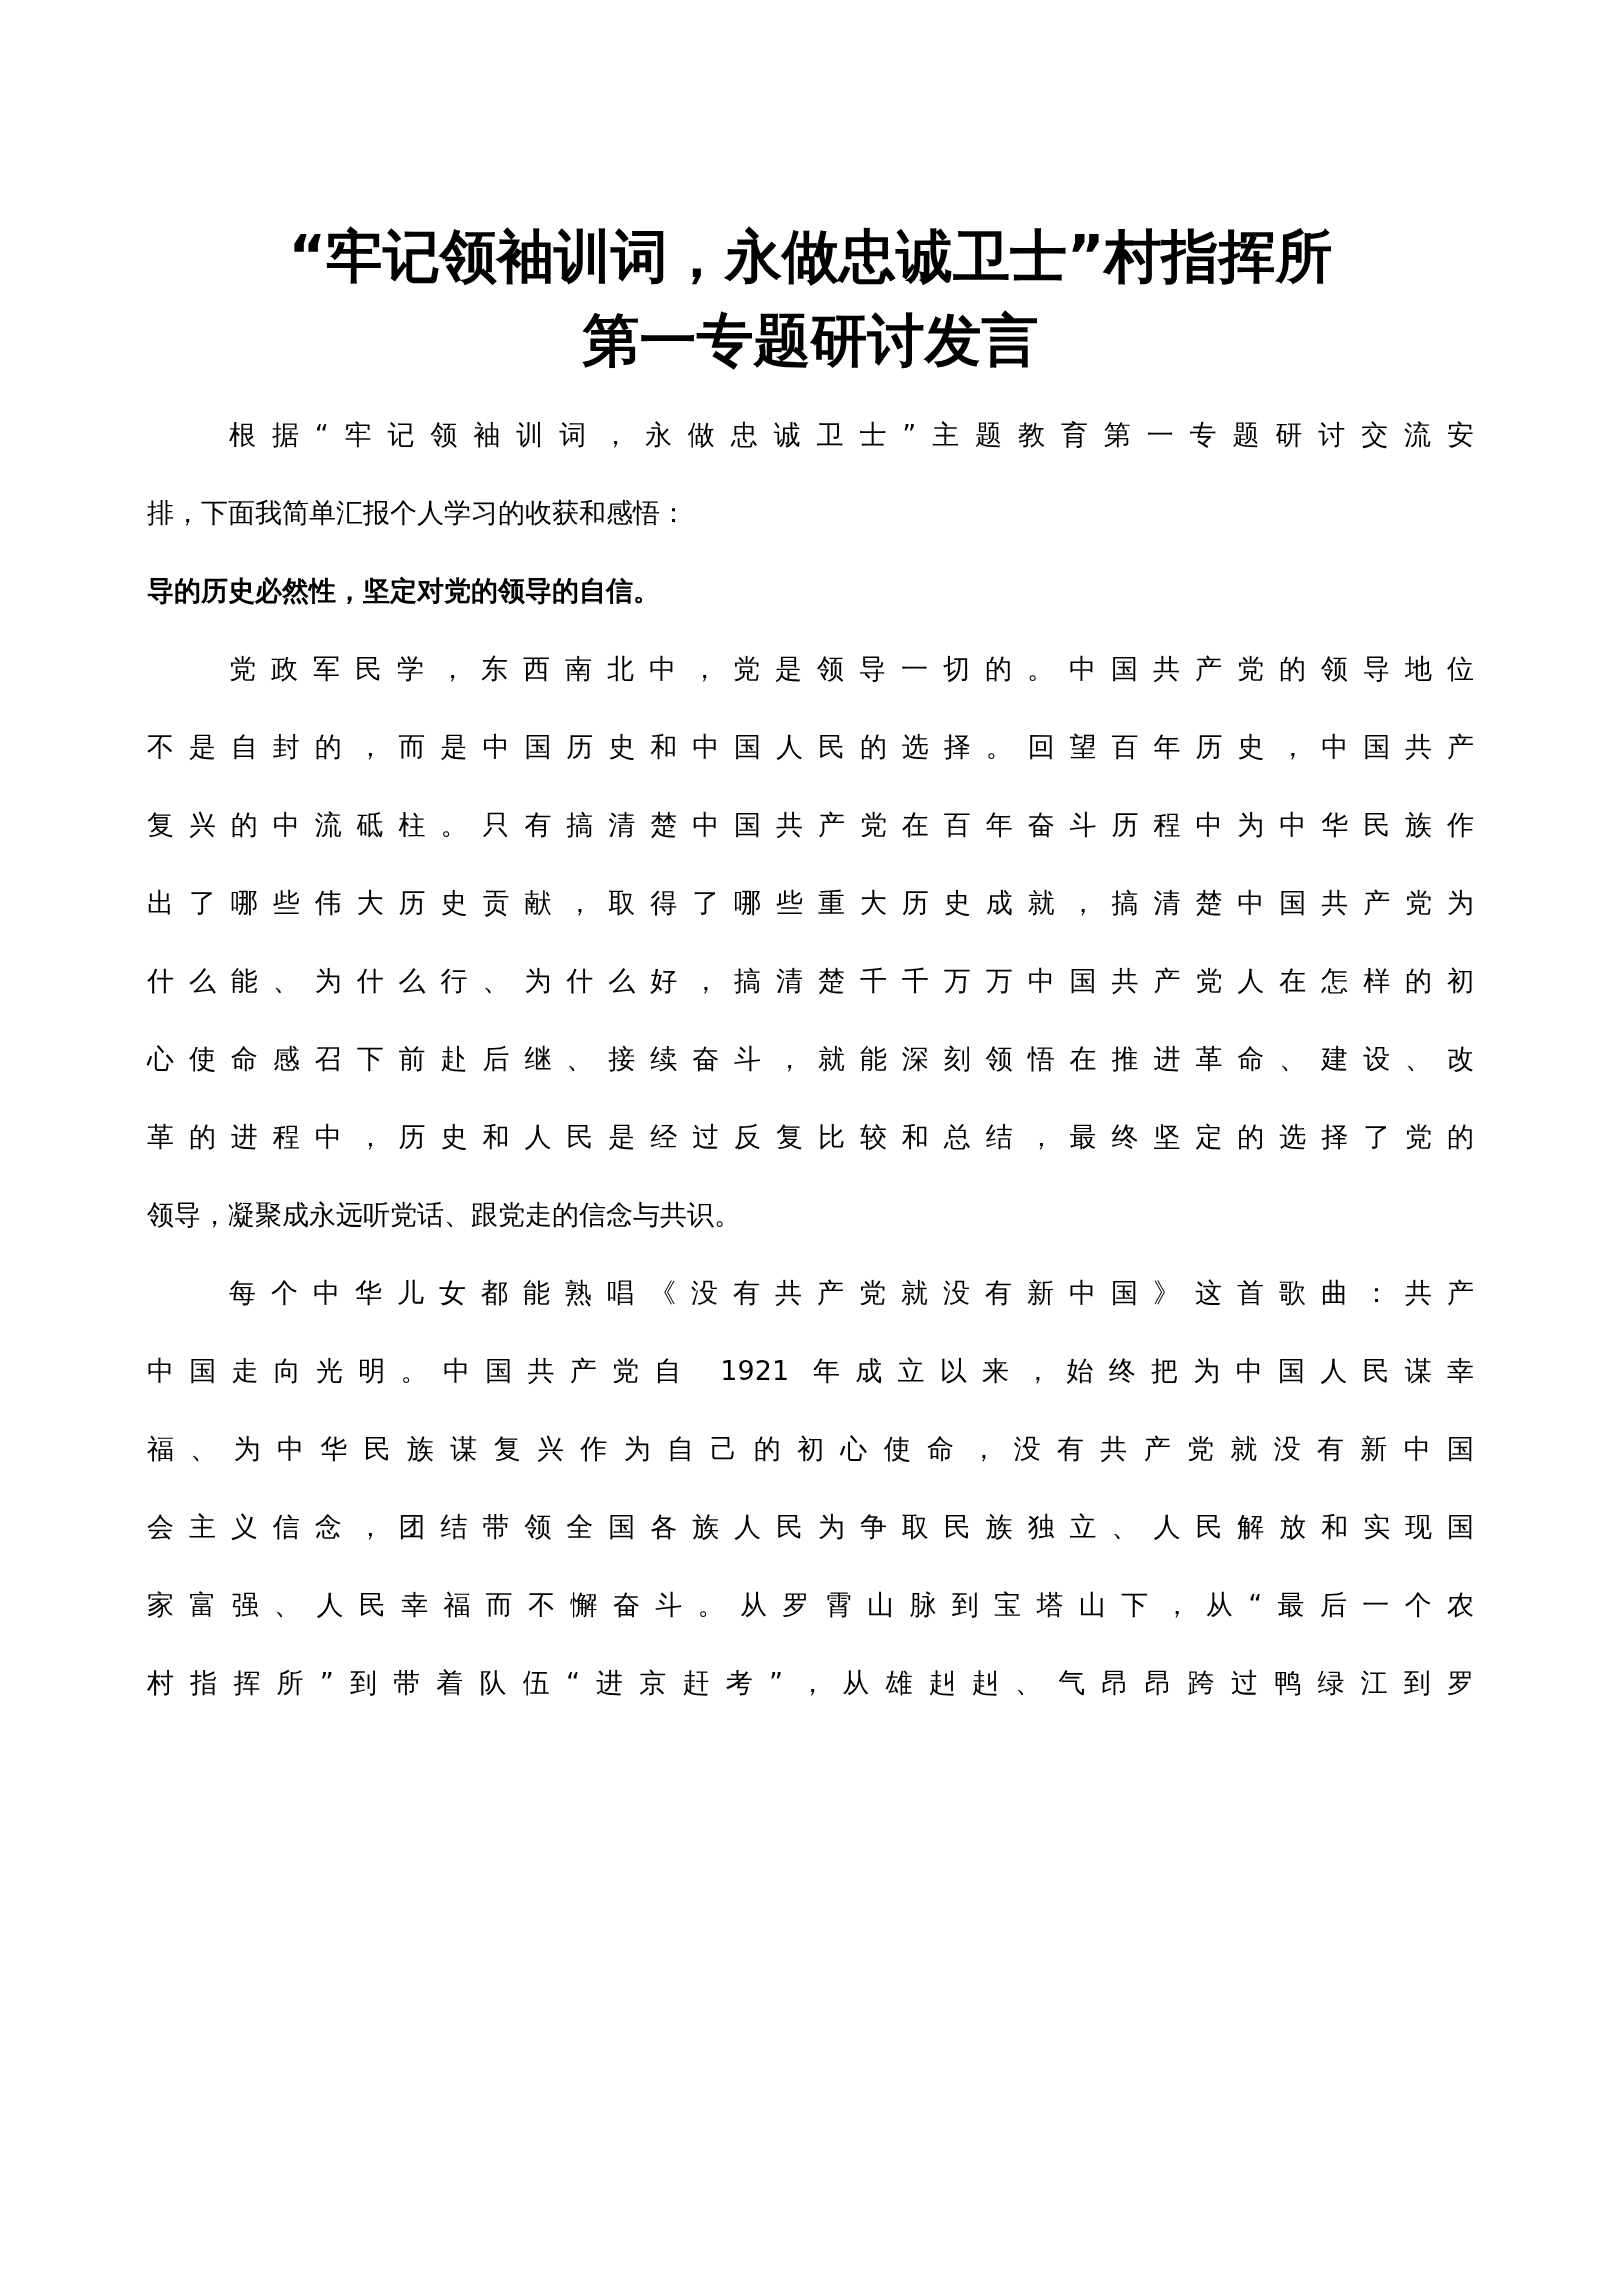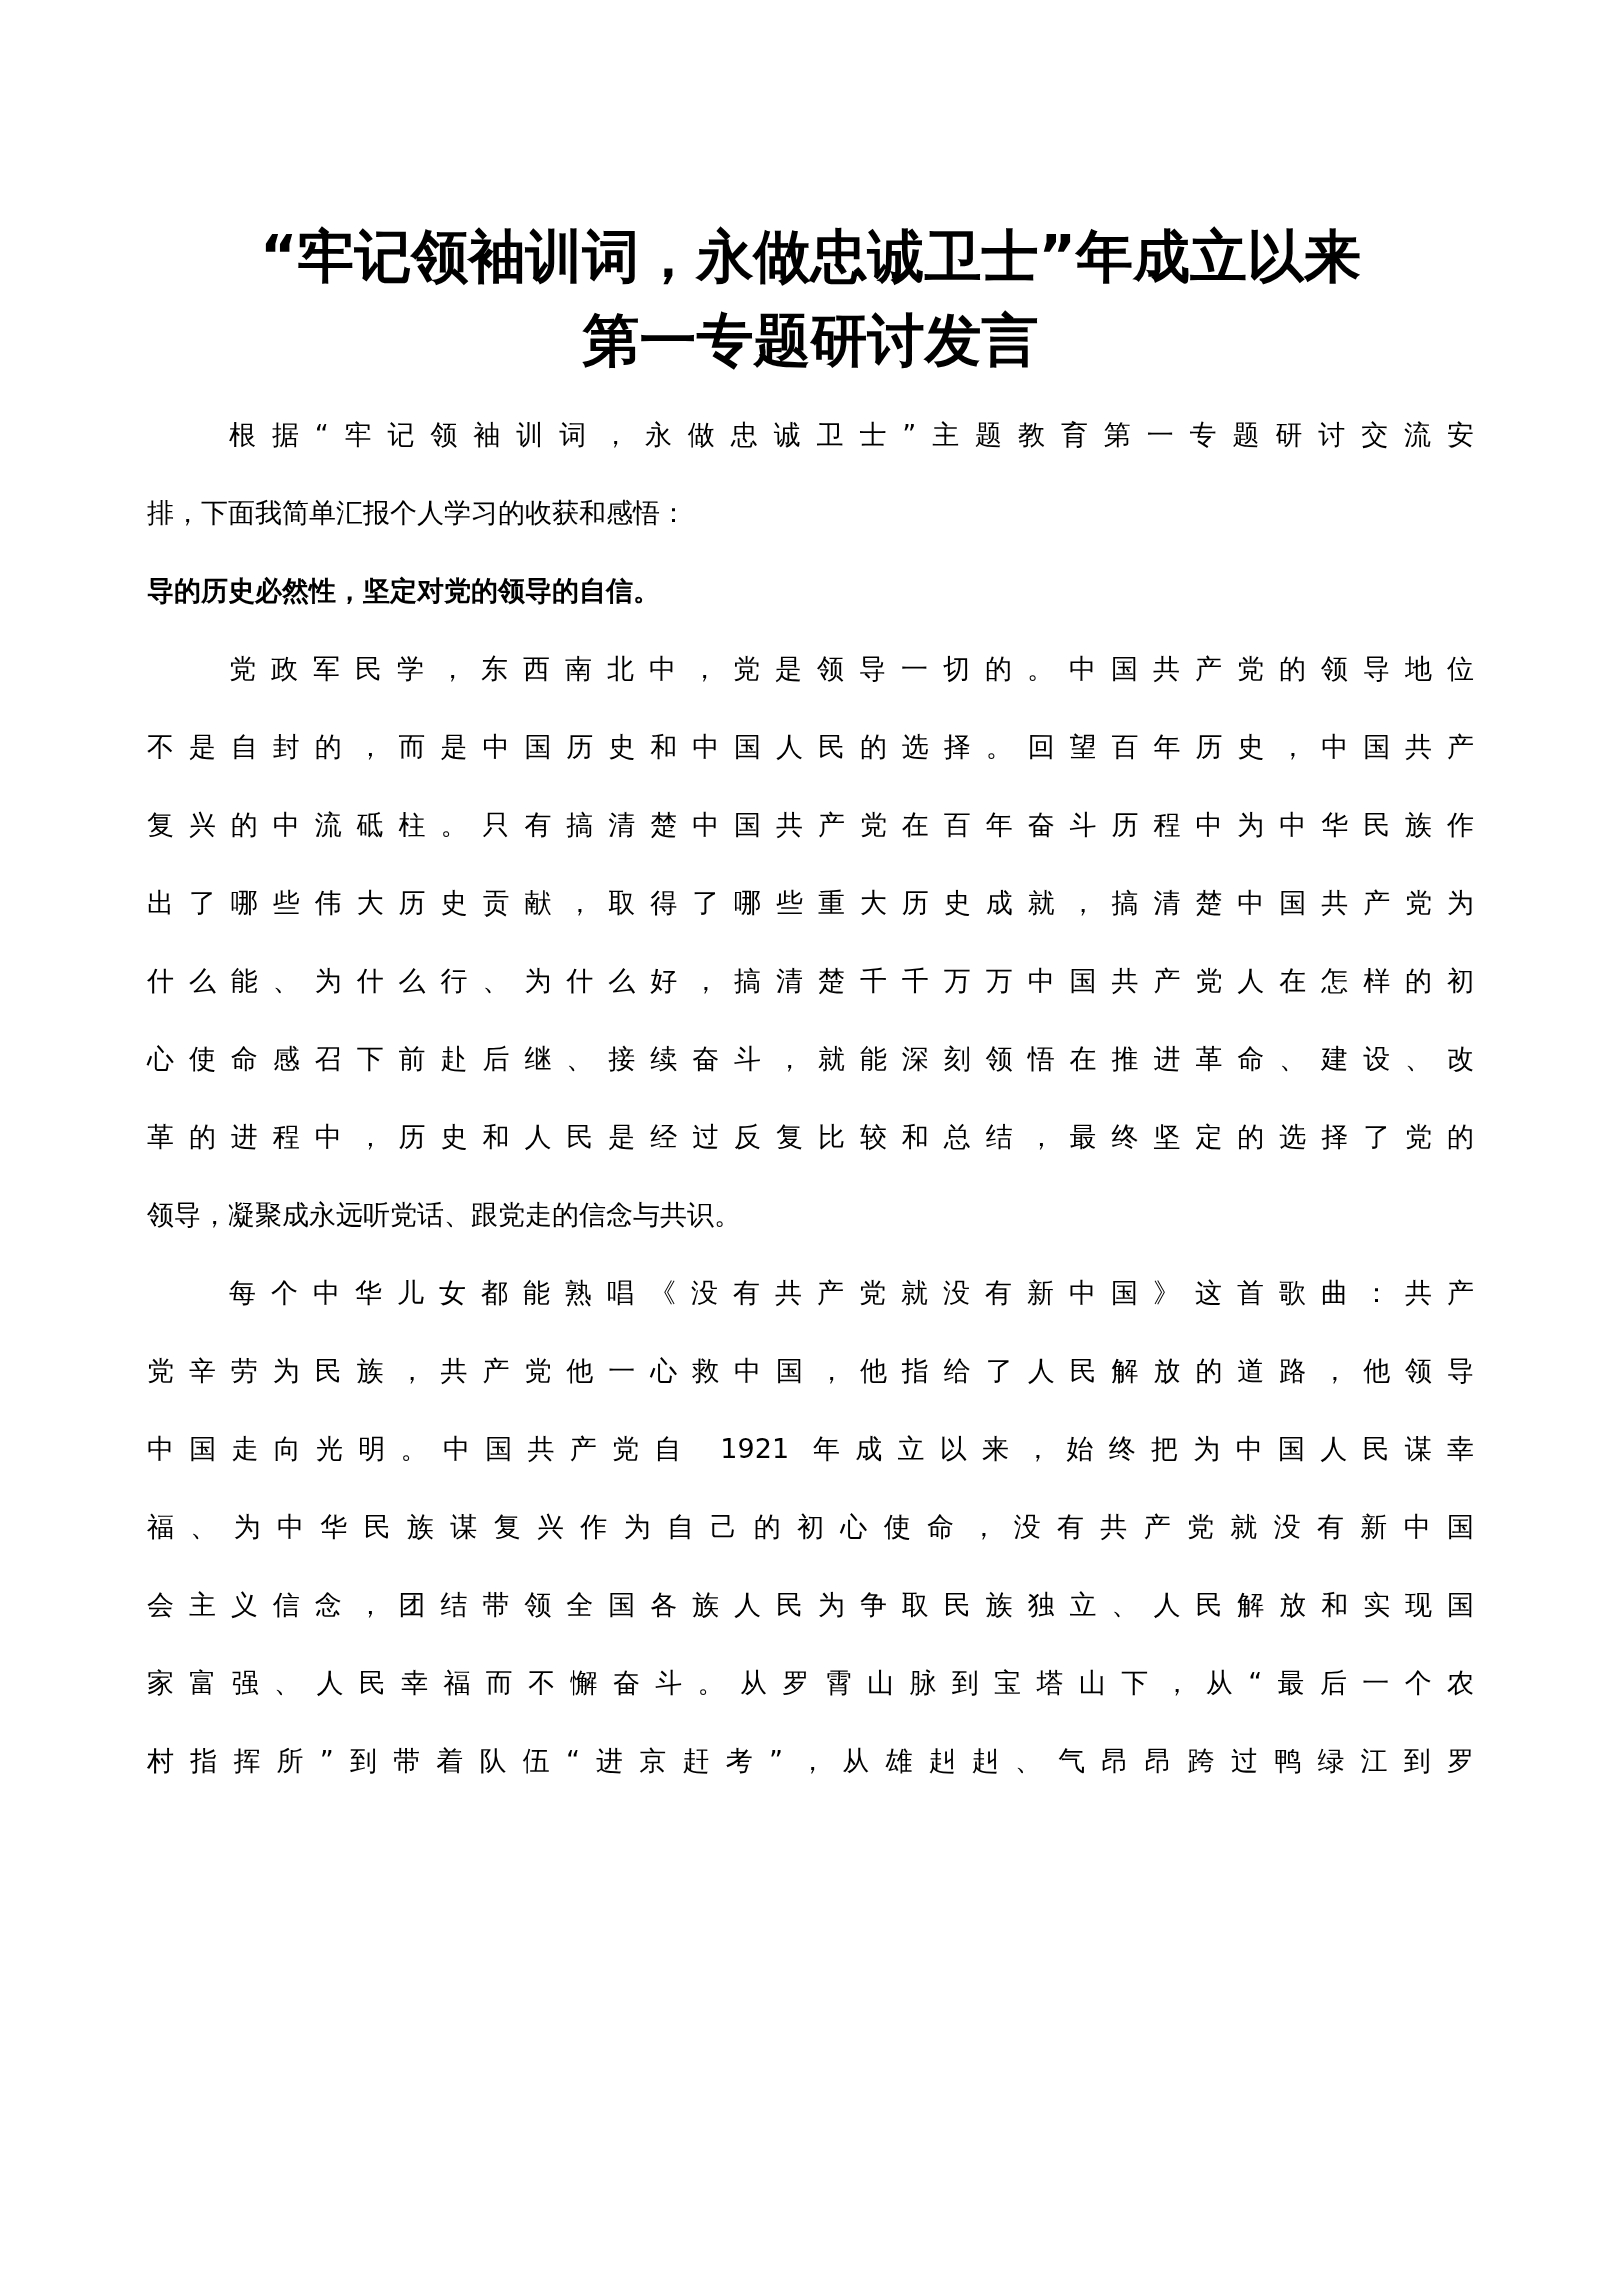--- a/index.html
+++ b/index.html
@@ -57,21 +57,21 @@
       padding-left: 82px;
     }
     .heading .line {
       font-weight: bold;
     }
   </style>
 </head>
 <body>
 
 <div class="page">
-  <div class="title l1">“牢记领袖训词，永做忠诚卫士”年成立以来</div>
+  <div class="title l1">“牢记领袖训词，永做忠诚卫士”村指挥所</div>
   <div class="title l2">第一专题研讨发言</div>
 
   <div class="body-text">
 
     <div class="para-block">
       <span class="line first">根据“牢记领袖训词，永做忠诚卫士”主题教育第一专题研讨交流安</span>
       <span class="line last">排，下面我简单汇报个人学习的收获和感悟：</span>
     </div>
 
     <div class="para-block heading">
@@ -84,21 +84,20 @@
       <span class="line">复兴的中流砥柱。只有搞清楚中国共产党在百年奋斗历程中为中华民族作</span>
       <span class="line">出了哪些伟大历史贡献，取得了哪些重大历史成就，搞清楚中国共产党为</span>
       <span class="line">什么能、为什么行、为什么好，搞清楚千千万万中国共产党人在怎样的初</span>
       <span class="line">心使命感召下前赴后继、接续奋斗，就能深刻领悟在推进革命、建设、改</span>
       <span class="line">革的进程中，历史和人民是经过反复比较和总结，最终坚定的选择了党的</span>
       <span class="line last">领导，凝聚成永远听党话、跟党走的信念与共识。</span>
     </div>
 
     <div class="para-block">
       <span class="line first">每个中华儿女都能熟唱《没有共产党就没有新中国》这首歌曲：共产</span>
-      <span class="line">党辛劳为民族，共产党他一心救中国，他指给了人民解放的道路，他领导</span>
       <span class="line">中国走向光明。中国共产党自 1921 年成立以来，始终把为中国人民谋幸</span>
       <span class="line">福、为中华民族谋复兴作为自己的初心使命，没有共产党就没有新中国</span>
       <span class="line">会主义信念，团结带领全国各族人民为争取民族独立、人民解放和实现国</span>
       <span class="line">家富强、人民幸福而不懈奋斗。从罗霄山脉到宝塔山下，从“最后一个农</span>
       <span class="line">村指挥所”到带着队伍“进京赶考”，从雄赳赳、气昂昂跨过鸭绿江到罗</span>
     </div>
   </div>
 </div>
 
 

